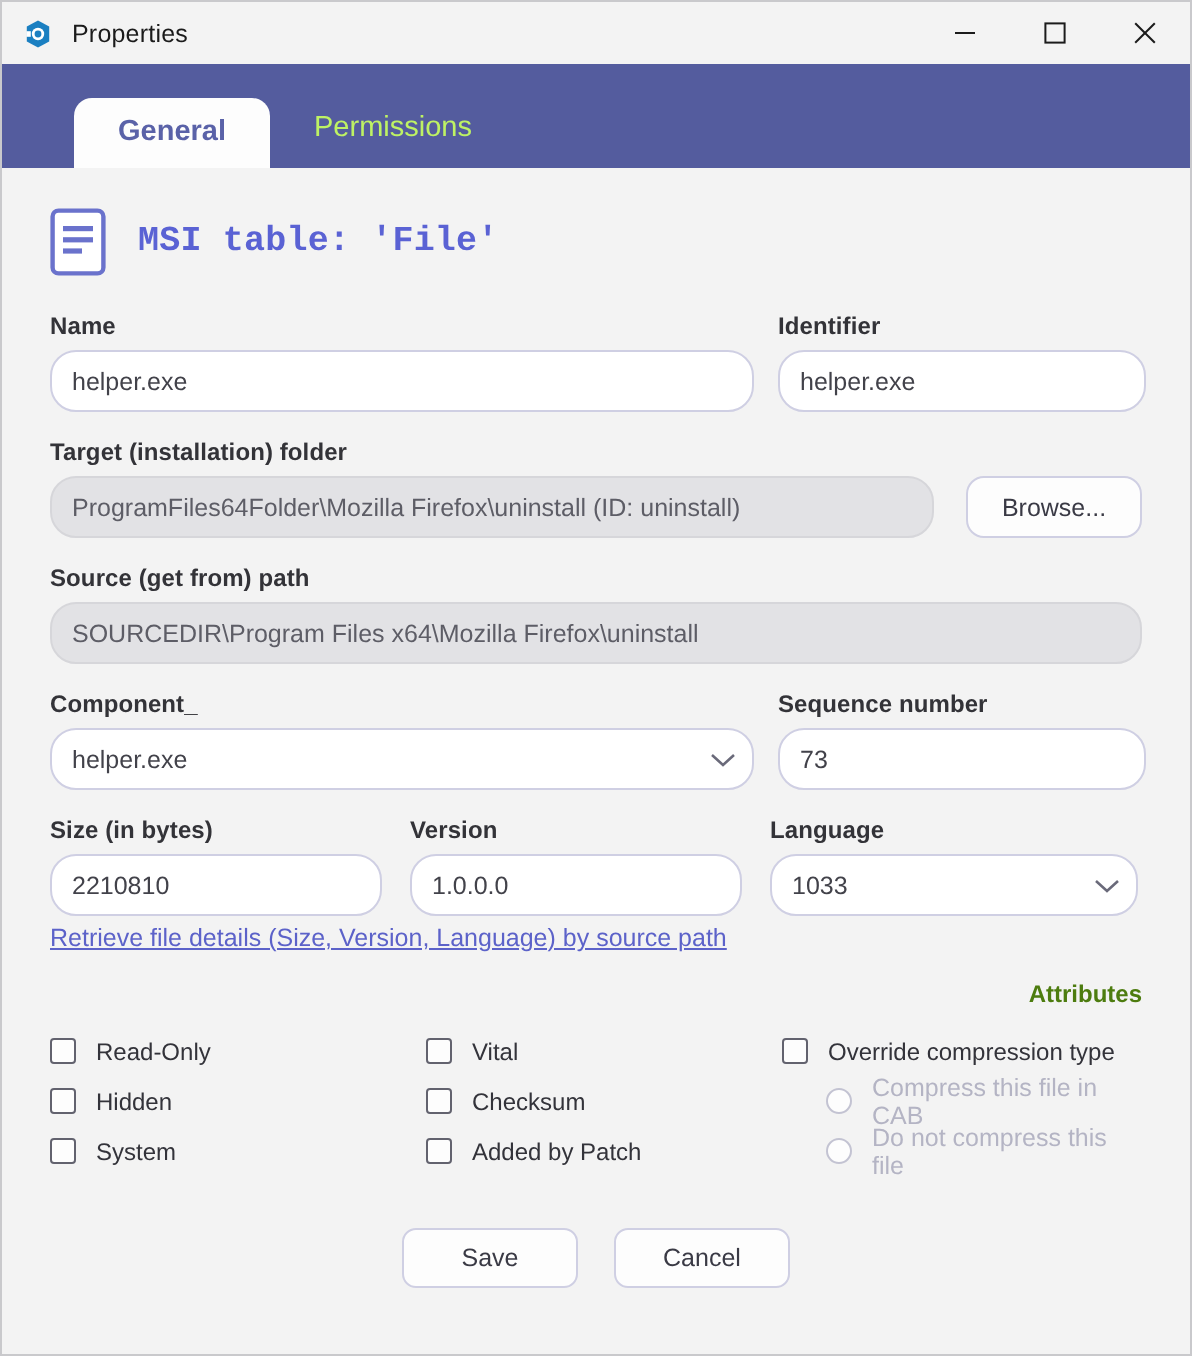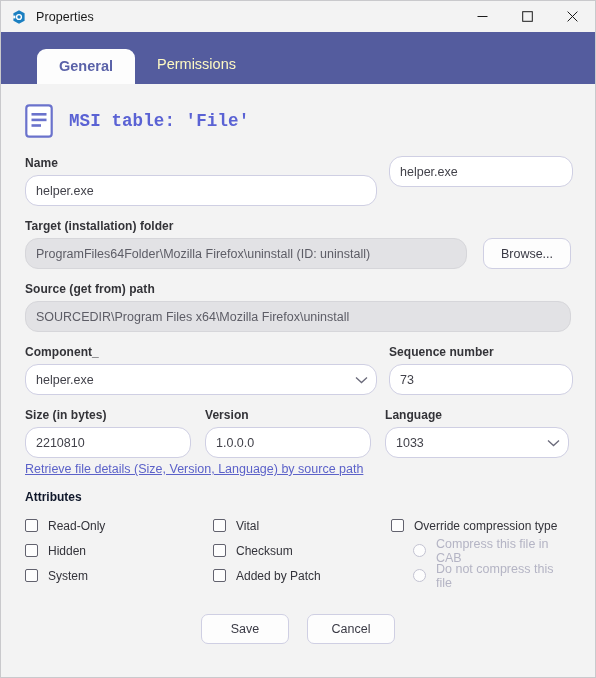--- a/index.html
+++ b/index.html
@@ -82,21 +82,21 @@
     box-sizing: border-box;
     white-space: nowrap;
   }
   .tab.active {
     background: #fdfdfd;
     color: #5a62a8;
     font-weight: 600;
     border-radius: 9px 9px 0 0;
   }
   .tab.inactive {
-    color: #fef9c3;
+    color: #bef264;
     font-weight: 400;
     padding-bottom: 0;
     height: 35px;
     line-height: 30px;
   }
 
   
   .content {
     flex: 1 1 auto;
     background: #f3f3f3;
@@ -185,22 +185,23 @@
     font-size: 12.5px;
     color: #5c62c9;
     margin-top: 4px;
     margin-bottom: 14px;
     display: inline-block;
   }
 
   .attr-title {
     font-size: 12px;
     font-weight: bold;
-    color: #0f172a;
+    color: #4d7c0f;
     margin-bottom: 9px;
+    text-align: right;
   }
   .attrs { display: flex; }
   .attr-col-a { width: 188px; flex: 0 0 auto; }
   .attr-col-b { width: 178px; flex: 0 0 auto; }
   .attr-col-c { flex: 1 1 auto; }
 
   .check-row {
     display: flex;
     align-items: center;
     height: 25px;
@@ -318,20 +319,21 @@
 
     
     <div class="row block">
       <div class="col-left">
         <div class="label">Name</div>
         <div class="field">
           <span class="val">helper.exe</span>
         </div>
       </div>
       <div class="col-right">
+        <div class="label">Identifier</div>
         <div class="field">
           <span class="val">helper.exe</span>
         </div>
       </div>
     </div>
 
     
     <div class="block">
       <div class="label">Target (installation) folder</div>
       <div class="row">

